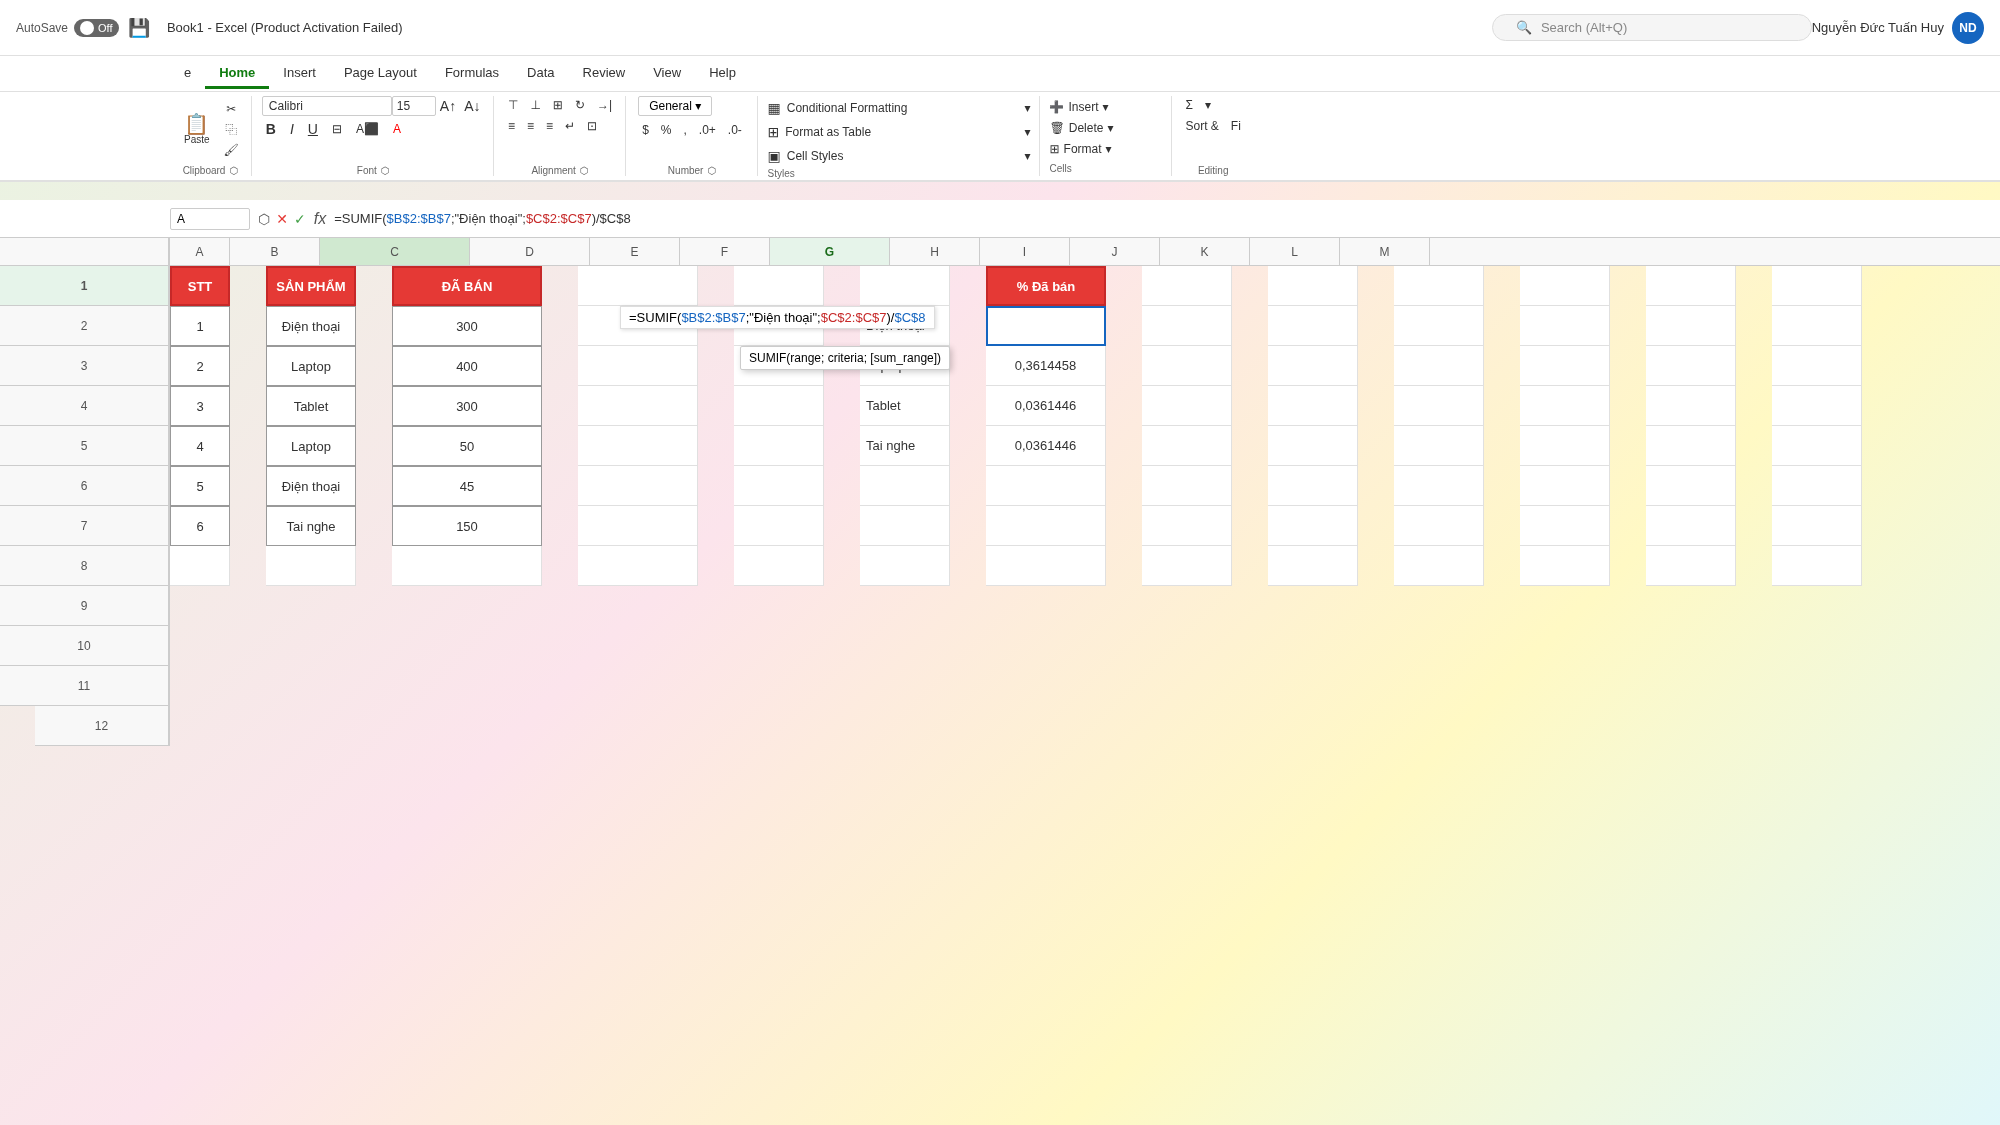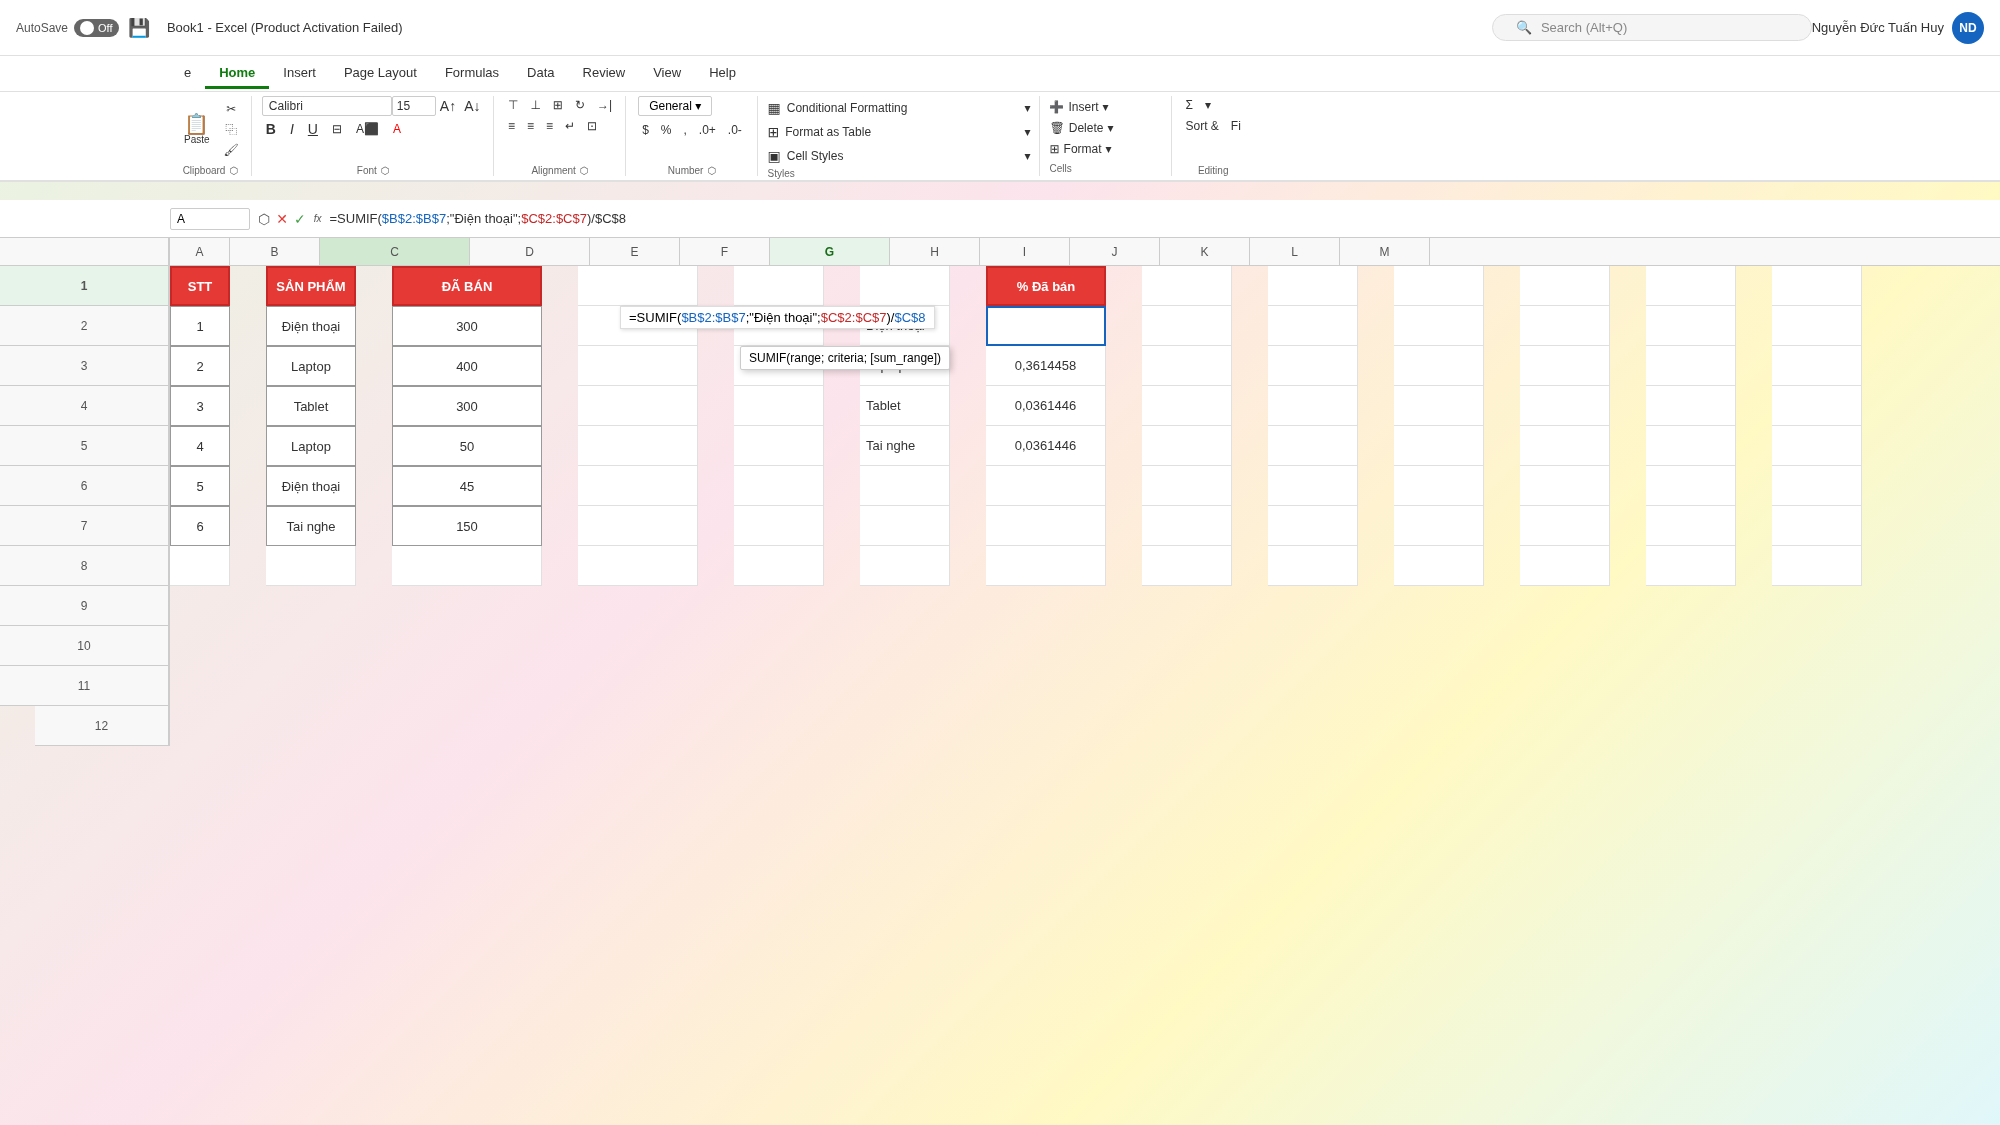--- a/index.html
+++ b/index.html
@@ -252,21 +252,21 @@
       gap: 6px;
       margin-right: 8px;
     }
     .formula-icon {
       font-size: 14px;
       cursor: pointer;
       color: #555;
     }
     .formula-icon.red { color: #e53935; }
     .formula-icon.green { color: #43a047; }
-    .formula-fx { font-size: 10px; color: #555; margin-right: 8px; font-style: italic; }
+    .formula-fx { font-size: 16px; color: #555; margin-right: 8px; font-style: italic; }
     .formula-content {
       font-size: 13px;
       color: #333;
       flex: 1;
     }
     .formula-highlight-blue { color: #1565C0; }
     .formula-highlight-red { color: #c62828; }
 
     
     .spreadsheet {

